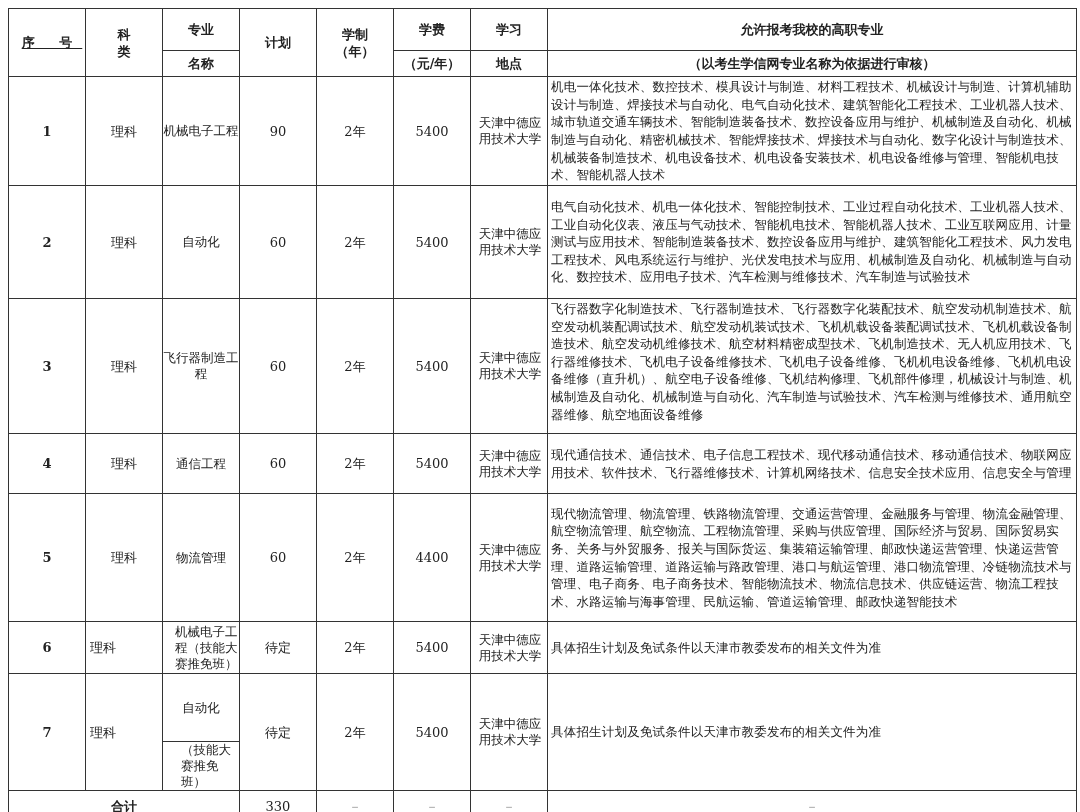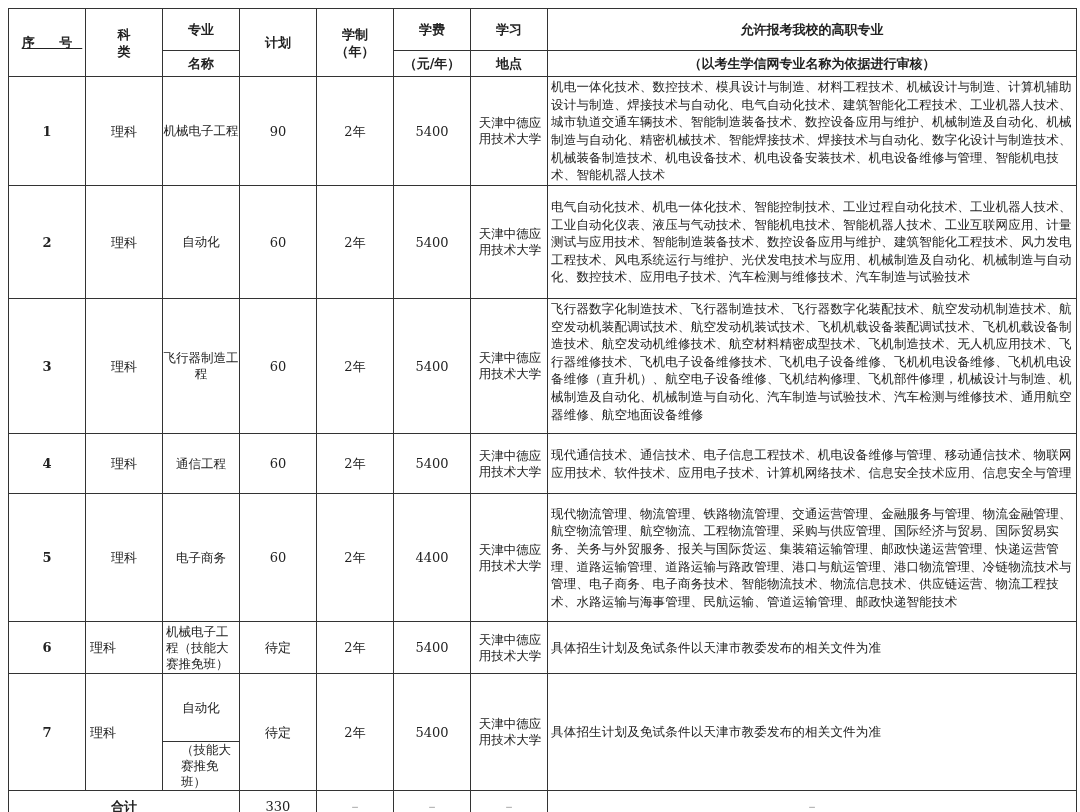--- a/index.html
+++ b/index.html
@@ -89,38 +89,38 @@
   </tr>
 
   <tr style="height:60px">
     <td class="num">4</td>
     <td>理科</td>
     <td class="small">通信工程</td>
     <td>60</td>
     <td>2年</td>
     <td>5400</td>
     <td class="loc">天津中德应用技术大学</td>
-    <td class="majors">现代通信技术、通信技术、电子信息工程技术、机电设备维修与管理、移动通信技术、物联网应用技术、软件技术、应用电子技术、计算机网络技术、信息安全技术应用、信息安全与管理</td>
+    <td class="majors">现代通信技术、通信技术、电子信息工程技术、现代移动通信技术、移动通信技术、物联网应用技术、软件技术、飞行器维修技术、计算机网络技术、信息安全技术应用、信息安全与管理</td>
   </tr>
 
   <tr style="height:128px">
     <td class="num">5</td>
     <td>理科</td>
-    <td class="small">电子商务</td>
+    <td class="small">物流管理</td>
     <td>60</td>
     <td>2年</td>
     <td>4400</td>
     <td class="loc">天津中德应用技术大学</td>
     <td class="majors">现代物流管理、物流管理、铁路物流管理、交通运营管理、金融服务与管理、物流金融管理、航空物流管理、航空物流、工程物流管理、采购与供应管理、国际经济与贸易、国际贸易实务、关务与外贸服务、报关与国际货运、集装箱运输管理、邮政快递运营管理、快递运营管理、道路运输管理、道路运输与路政管理、港口与航运管理、港口物流管理、冷链物流技术与管理、电子商务、电子商务技术、智能物流技术、物流信息技术、供应链运营、物流工程技术、水路运输与海事管理、民航运输、管道运输管理、邮政快递智能技术</td>
   </tr>
 
   <tr style="height:52px">
     <td class="num">6</td>
     <td class="left">理科</td>
-    <td class="small" style="text-align:left;padding-left:3px">机械电子工程（技能大赛推免班）</td>
+    <td class="small" style="text-align:left;padding-left:12px">机械电子工程（技能大赛推免班）</td>
     <td>待定</td>
     <td>2年</td>
     <td>5400</td>
     <td class="loc">天津中德应用技术大学</td>
     <td class="majors">具体招生计划及免试条件以天津市教委发布的相关文件为准</td>
   </tr>
 
   <tr style="height:68px">
     <td rowspan="2" class="num">7</td>
     <td rowspan="2" class="left">理科</td>

